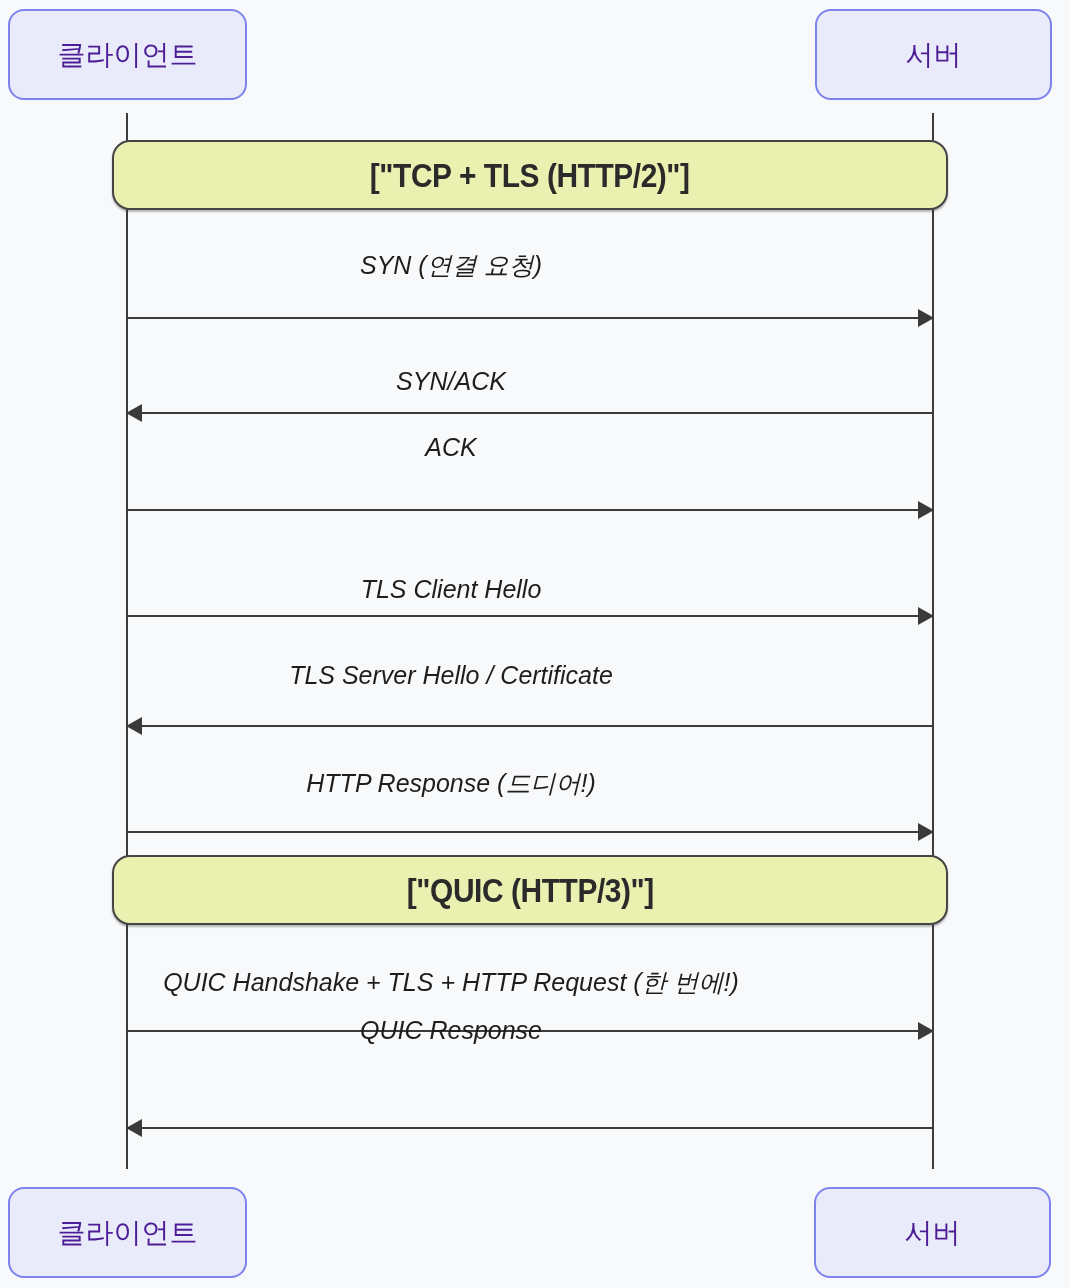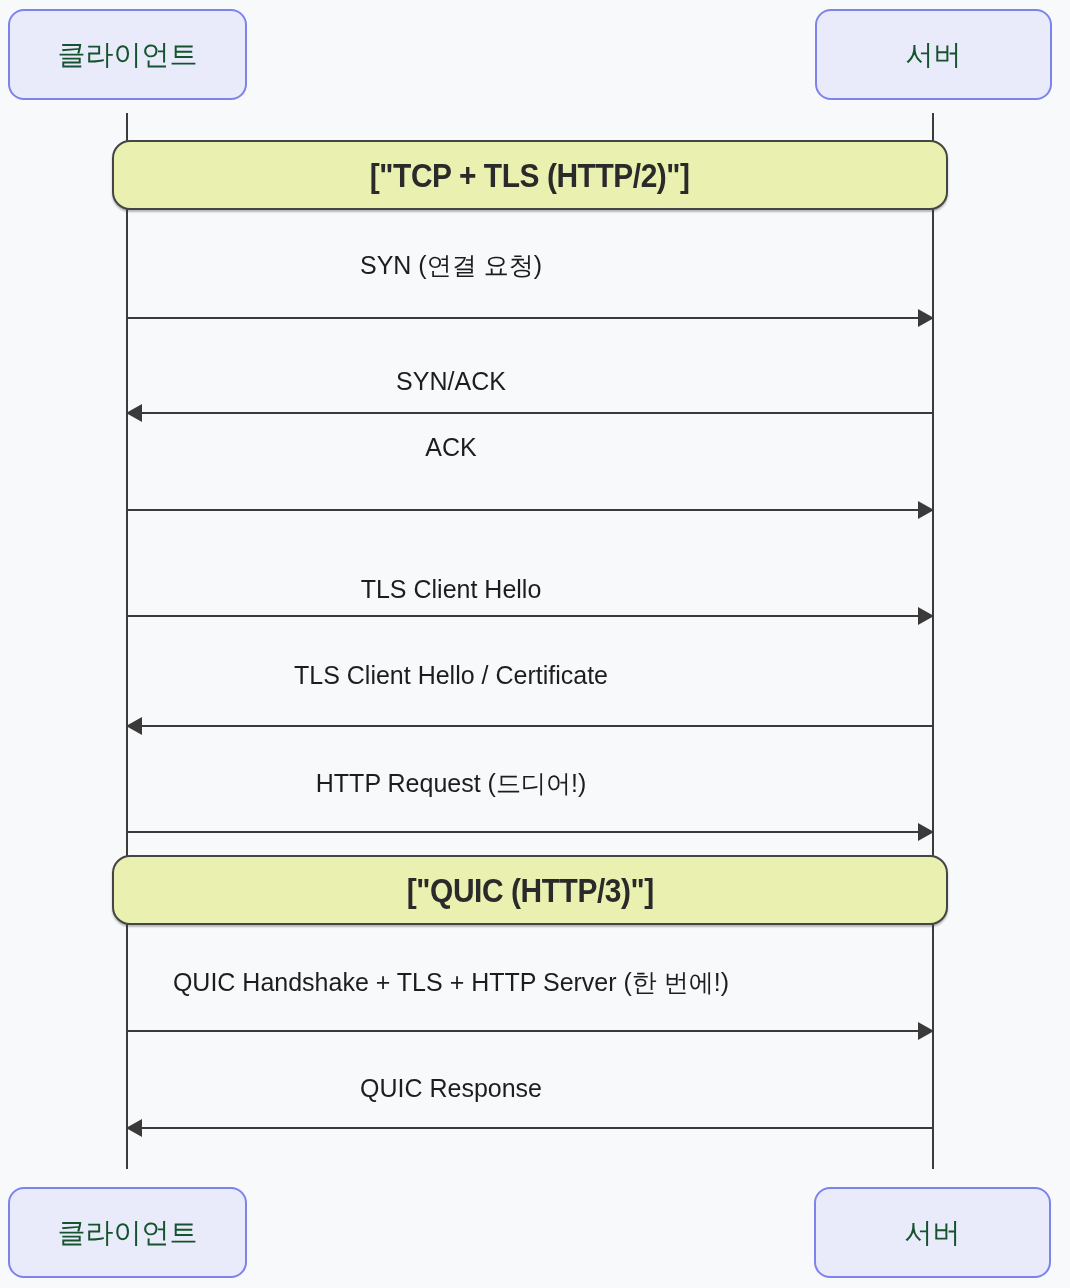--- a/index.html
+++ b/index.html
@@ -25,21 +25,21 @@
   .actor {
     position: absolute;
     height: 91px;
     background: #e9ebfa;
     border: 2.5px solid #7d82ec;
     border-radius: 16px;
     display: flex;
     align-items: center;
     justify-content: center;
     font-size: 28px;
-    color: #14532d;
+    color: #4c1d95;
     box-sizing: border-box;
     z-index: 3;
   }
   
   .section-banner {
     position: absolute;
     left: 112px;
     width: 836px;
     height: 70px;
     background: #eaf0b0;
@@ -65,20 +65,21 @@
   .msg-label {
     position: absolute;
     left: 127px;
     width: 648px;
     text-align: center;
     font-size: 25px;
     line-height: 34px;
     color: #1d1d1d;
     z-index: 2;
     white-space: nowrap;
+    font-style: italic;
   }
   .msg-line {
     position: absolute;
     left: 127px;
     width: 806px;
     height: 2px;
     background: #3a3a3a;
     z-index: 2;
   }
   .head {
@@ -133,46 +134,46 @@
   </div>
 
   <div>
     <div class="msg-label" style="top:572px">TLS Client Hello</div>
     <div class="msg-line" style="top:615px">
       <span class="head right"></span>
     </div>
   </div>
 
   <div>
-    <div class="msg-label" style="top:658px">TLS Client Hello / Certificate</div>
+    <div class="msg-label" style="top:658px">TLS Server Hello / Certificate</div>
     <div class="msg-line" style="top:725px">
       <span class="head left"></span>
     </div>
   </div>
 
   <div>
-    <div class="msg-label" style="top:766px">HTTP Request (드디어!)</div>
+    <div class="msg-label" style="top:766px">HTTP Response (드디어!)</div>
     <div class="msg-line" style="top:831px">
       <span class="head right"></span>
     </div>
   </div>
 
   <div class="section-banner" style="top:855px;">
     <span class="banner-text">["QUIC (HTTP/3)"]</span>
   </div>
 
   <div>
-    <div class="msg-label" style="top:965px">QUIC Handshake + TLS + HTTP Server (한 번에!)</div>
+    <div class="msg-label" style="top:965px">QUIC Handshake + TLS + HTTP Request (한 번에!)</div>
     <div class="msg-line" style="top:1030px">
       <span class="head right"></span>
     </div>
   </div>
 
   <div>
-    <div class="msg-label" style="top:1071px">QUIC Response</div>
+    <div class="msg-label" style="top:1013px">QUIC Response</div>
     <div class="msg-line" style="top:1127px">
       <span class="head left"></span>
     </div>
   </div>
 
   <div class="actor" style="left:8px; top:1187px; width:239px;">
     <span>클라이언트</span>
   </div>
   <div class="actor" style="left:814px; top:1187px; width:237px;">
     <span>서버</span>

